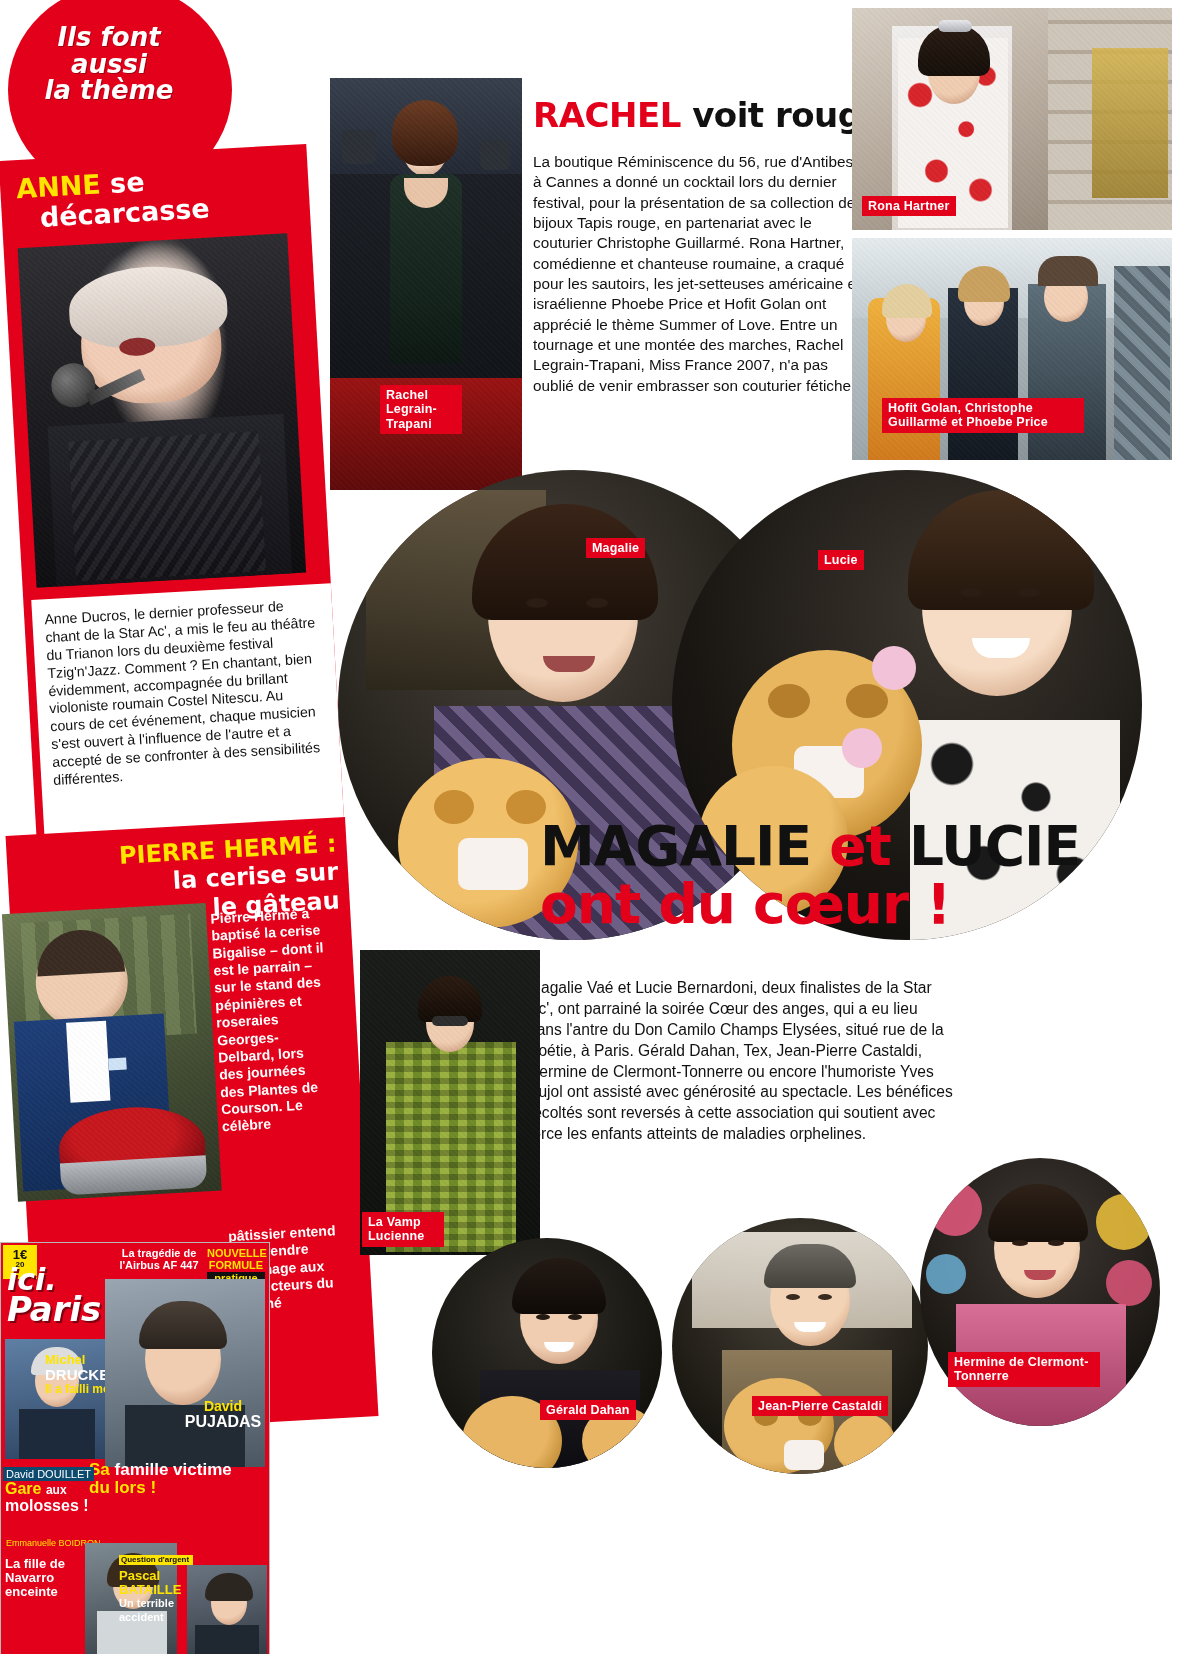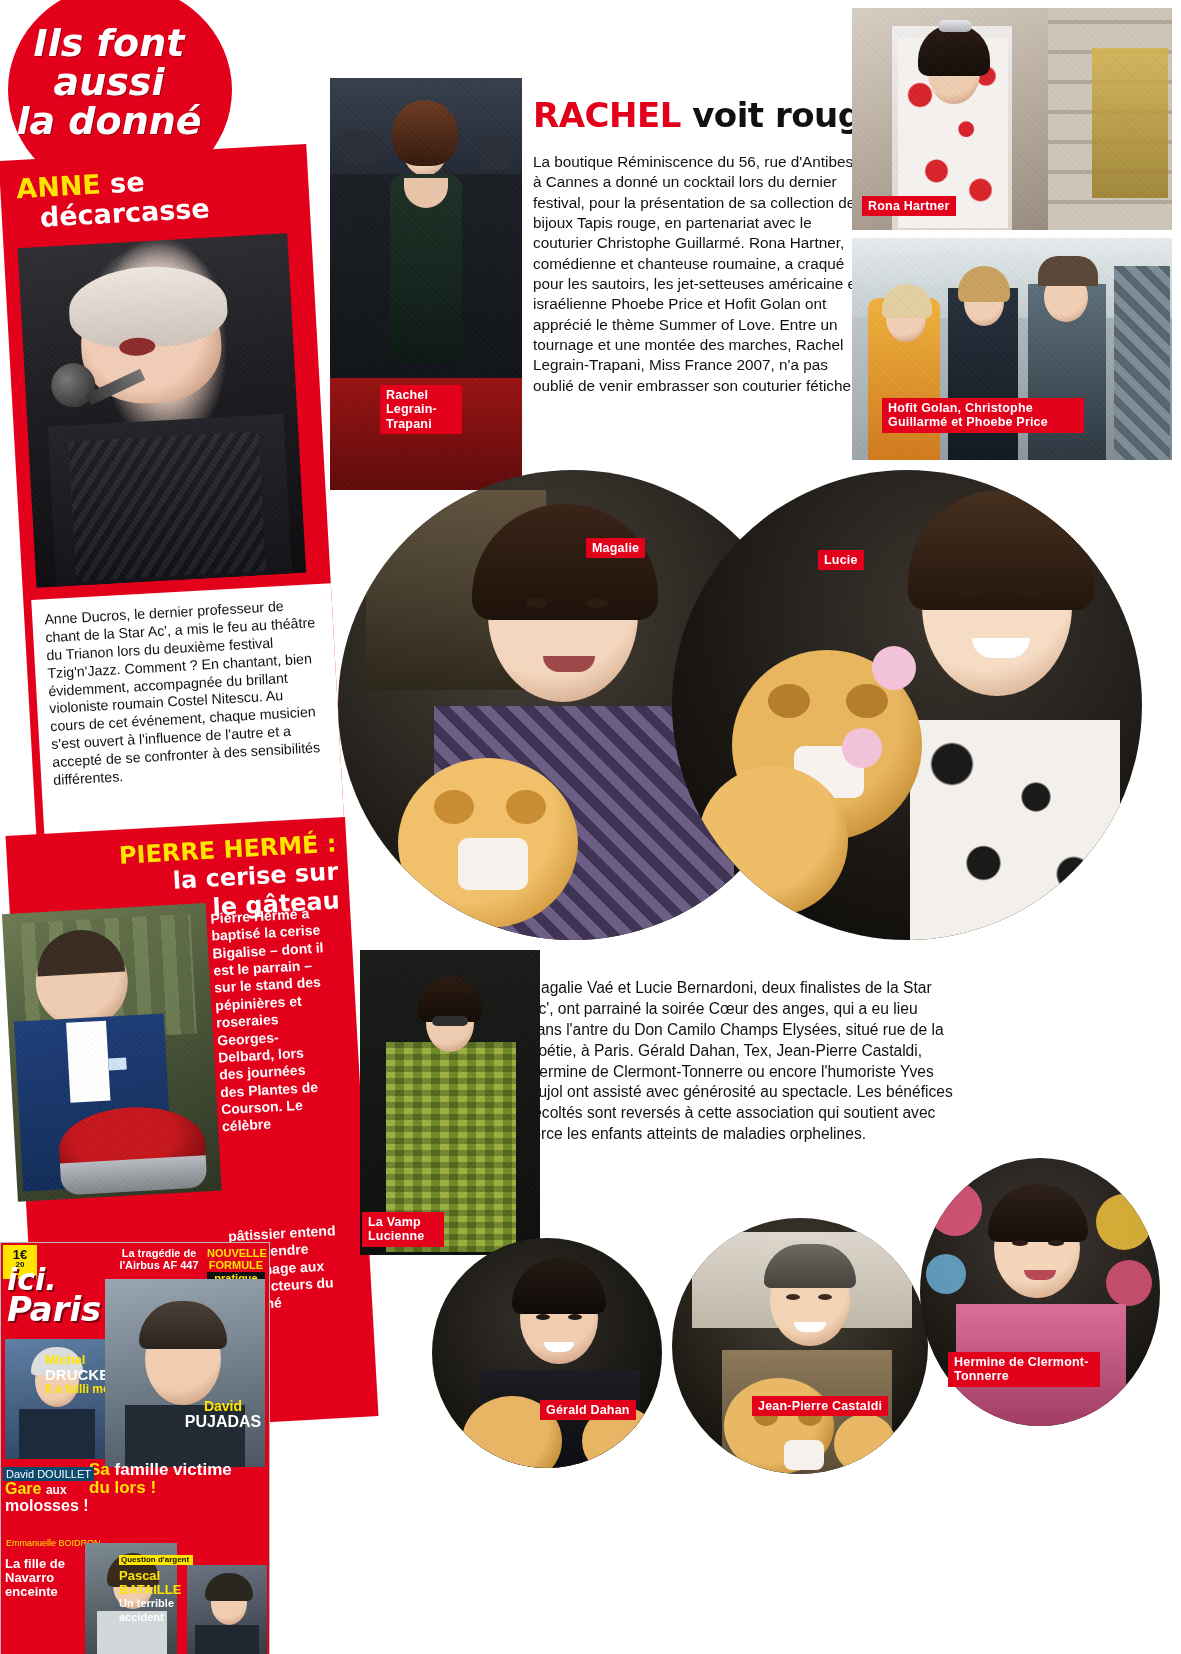--- a/index.html
+++ b/index.html
@@ -27,21 +27,21 @@
   #badge{
     left:10px;top:2px;width:218px;height:185px;
     background:#e3001b;border-radius:0 0 120px 120px/0 0 110px 110px;
   }
   #badge.circle{
     border-radius:50%;
   }
   #badge-text{
     position:absolute;left:0;top:18px;width:218px;text-align:center;
     color:#fff;font-family:"DejaVu Sans",sans-serif;font-weight:bold;
-    font-size:38px;line-height:1.02;font-style:italic;
+    font-size:26px;line-height:1.02;font-style:italic;
     text-shadow:1px 1px 0 #a0000f;
   }
   #badge-text span{display:block;}
 
   
   #anne-block{
     position:absolute;left:18px;top:152px;width:308px;height:700px;
     background:#e3001b;transform:rotate(-3.2deg);
   }
   #anne-title{
@@ -175,21 +175,21 @@
 </style>
 </head>
 <body>
 
 <div class="page">
 
   <div class="abs circle" id="badge" style="left:8px;top:-16px;width:224px;height:212px;border-radius:50%;background:#e3001b;"></div>
   <div id="badge-text" style="top:24px;">
     <span>Ils font</span>
     <span>aussi</span>
-    <span>la donné</span>
+    <span>la thème</span>
   </div>
 
   <div id="anne-block">
     <div id="anne-title">
       <span class="y">ANNE</span><span> se</span>
       <span class="l2">décarcasse</span>
     </div>
 
     <div id="anne-photo" class="photo" style="background:
         radial-gradient(ellipse at 52% 30%, #f6d9c9 0 14%, rgba(246,217,201,0) 32%),
@@ -358,20 +358,24 @@
     <div class="abs" style="left:174px;top:214px;width:42px;height:34px;border-radius:50%;background:#b57e2c;"></div>
     <div class="abs" style="left:122px;top:276px;width:70px;height:52px;border-radius:10px;background:#f7f2ee;"></div>
     <div class="abs" style="left:26px;top:296px;width:150px;height:150px;border-radius:50%;
       background:radial-gradient(circle at 40% 35%,#edbd68 0 55%,#c9923a 80%,#9d6f28 100%);"></div>
     <div class="abs" style="left:200px;top:176px;width:44px;height:44px;border-radius:50%;background:#f2c3d8;"></div>
     <div class="abs" style="left:170px;top:258px;width:40px;height:40px;border-radius:50%;background:#f2c3d8;"></div>
     <div class="grain"></div>
   </div>
   <div class="cap" id="lucie-cap">Lucie</div>
 
+  <div id="mag-head">
+    <span>MAGALIE </span><span class="r">et</span><span> LUCIE</span>
+    <span class="l2 r">ont du cœur !</span>
+  </div>
   <div id="mag-body">Magalie Vaé et Lucie Bernardoni, deux finalistes de la Star Ac', ont parrainé la soirée Cœur des anges, qui a eu lieu dans l'antre du Don Camilo Champs Elysées, situé rue de la Boétie, à Paris. Gérald Dahan, Tex, Jean-Pierre Castaldi, Hermine de Clermont-Tonnerre ou encore l'humoriste Yves Pujol ont assisté avec générosité au spectacle. Les bénéfices récoltés sont reversés à cette association qui soutient avec force les enfants atteints de maladies orphelines.</div>
 
   <div class="photo" id="vamp-photo" style="background:linear-gradient(180deg,#191b18 0%,#0d0f0d 100%);">
     <div class="abs" style="left:26px;top:92px;width:130px;height:210px;
       background:
         repeating-linear-gradient(0deg, rgba(0,0,0,.25) 0 6px, rgba(0,0,0,0) 6px 12px),
         repeating-linear-gradient(90deg, #9ab13f 0 9px, #6f8a28 9px 18px);"></div>
     <div class="abs" style="left:66px;top:44px;width:48px;height:58px;border-radius:50%;
       background:radial-gradient(circle at 42% 40%,#f0cdb1 0 58%,#cfa082 85%,#ad7e64 100%);"></div>
     <div class="abs" style="left:58px;top:26px;width:64px;height:46px;border-radius:32px 32px 8px 8px;

